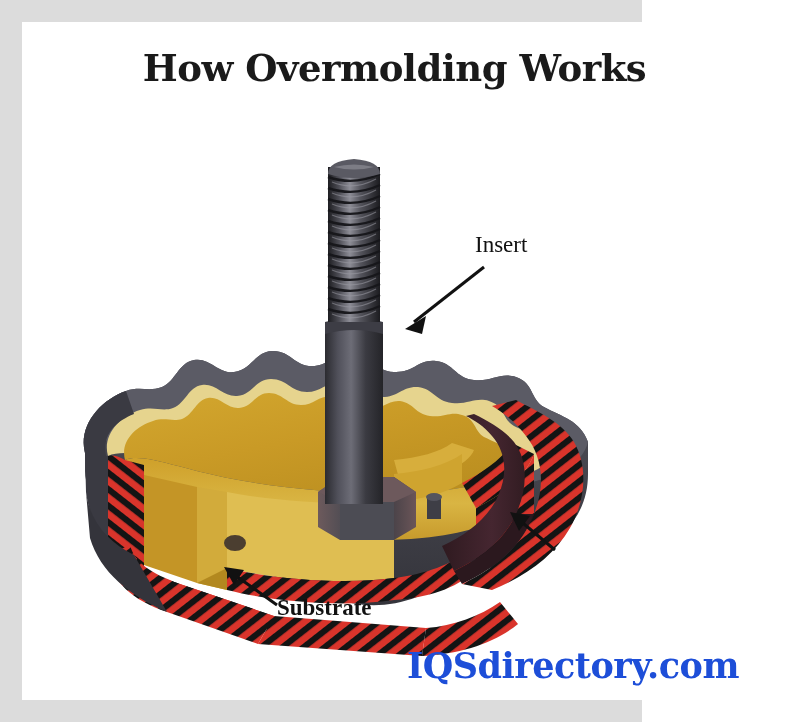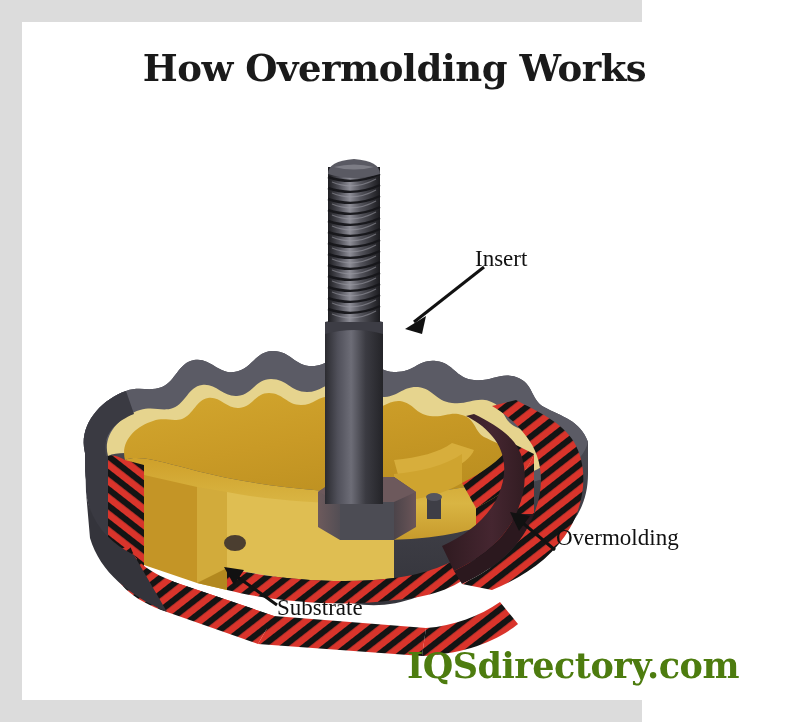--- a/index.html
+++ b/index.html
@@ -42,31 +42,31 @@
     color: #1a1a1a;
     white-space: nowrap;
   }
   .callout {
     position: absolute;
     font-family: "Liberation Serif", serif;
     font-size: 23px;
     color: #111111;
     white-space: nowrap;
   }
-  #label-insert { left: 453px; top: 210px; margin-top: 14px; }
+  #label-insert { left: 453px; top: 210px; }
   #label-overmolding { left: 534px; top: 503px; }
-  #label-substrate { left: 255px; top: 573px; }
+  #label-substrate { left: 255px; top: 573px; font-weight: bold; }
   #watermark {
     position: absolute;
     right: 28px;
     bottom: 14px;
     font-family: "DejaVu Serif", serif;
     font-weight: bold;
     font-size: 35px;
-    color: #4d7c0f;
+    color: #1d4ed8;
     white-space: nowrap;
     letter-spacing: -0.5px;
   }
   #art {
     position: absolute;
     left: 0;
     top: 0;
     width: 745px;
     height: 678px;
   }
@@ -396,19 +396,18 @@
         <polygon points="488,490 508,494 497,509" fill="#111111"></polygon>
       </g>
 
       <g>
         <line x1="255" y1="583" x2="210" y2="551" stroke="#111111" stroke-width="3"></line>
         <polygon points="202,545 222,548 212,563" fill="#111111"></polygon>
       </g>
     </svg>
 
     <div class="callout" id="label-insert">Insert</div>
-    <div class="callout" id="label-overmolding">Overmolding</div>
     <div class="callout" id="label-substrate">Substrate</div>
 
     <div id="watermark">IQSdirectory.com</div>
 
   </div>
 </div>
 
 </body></html>

